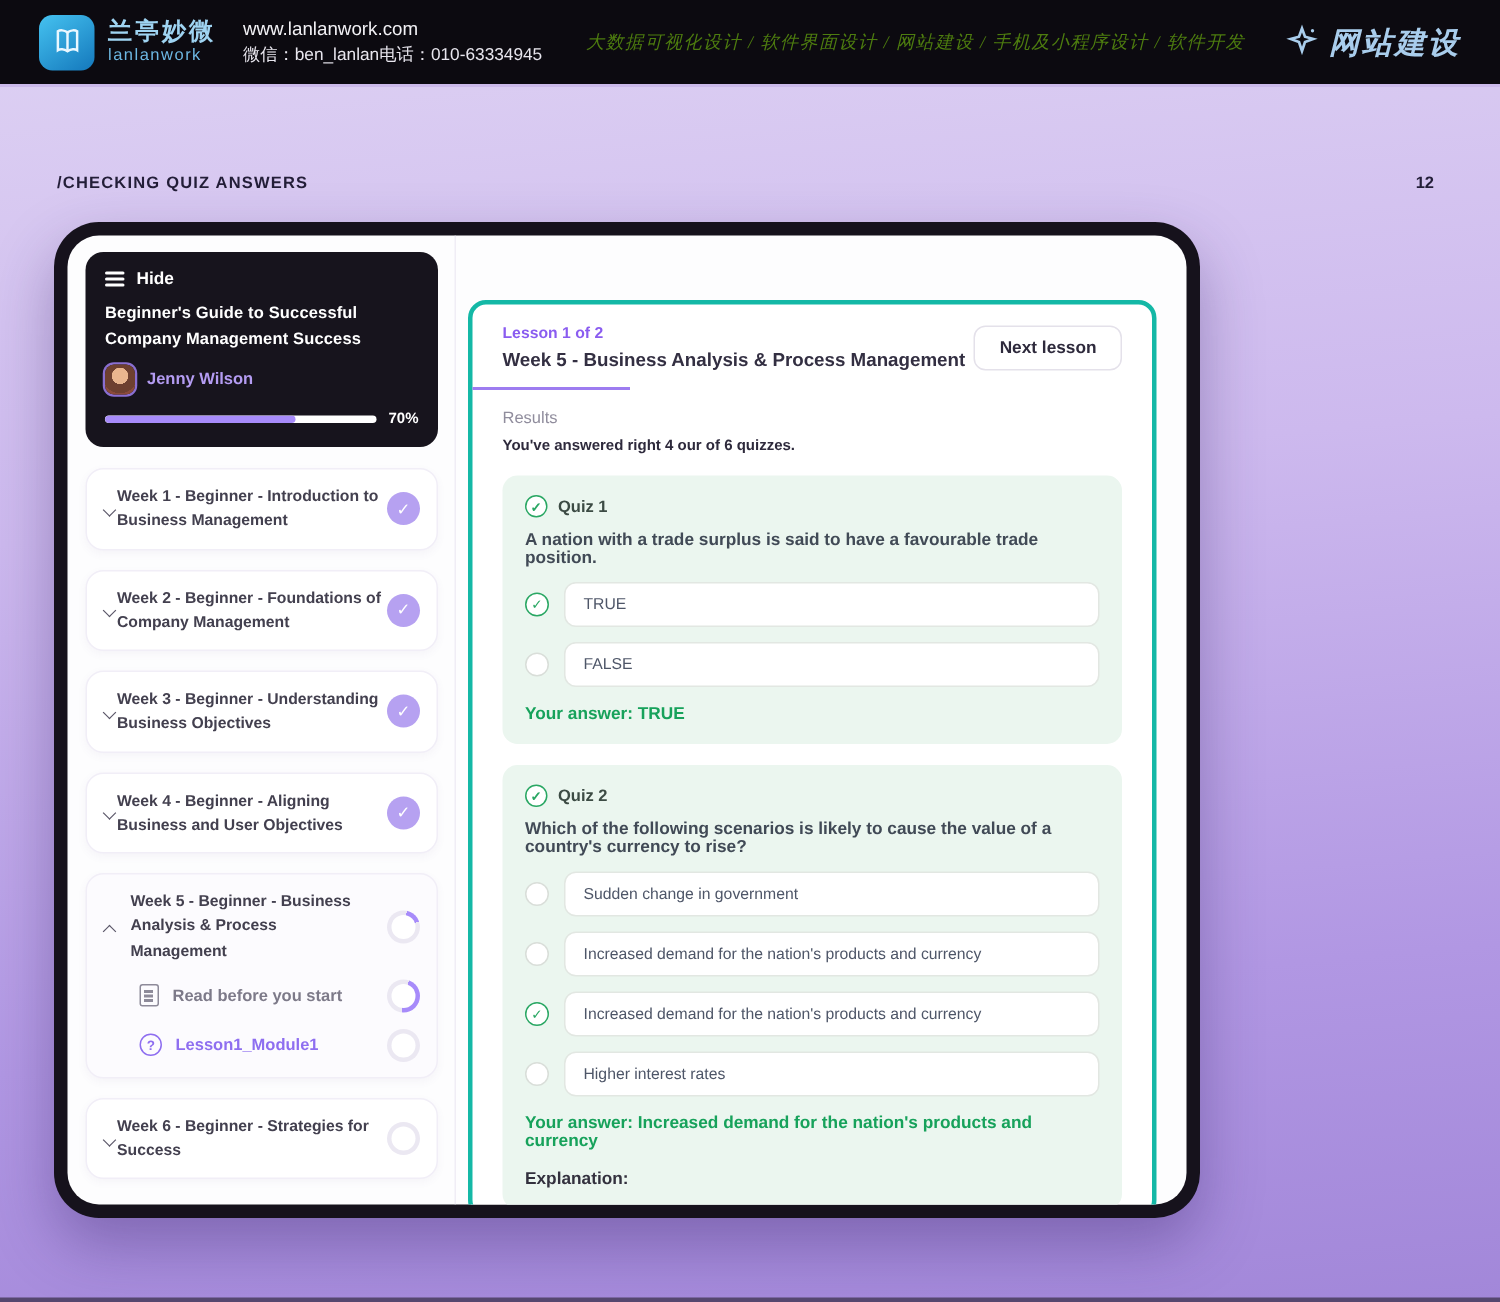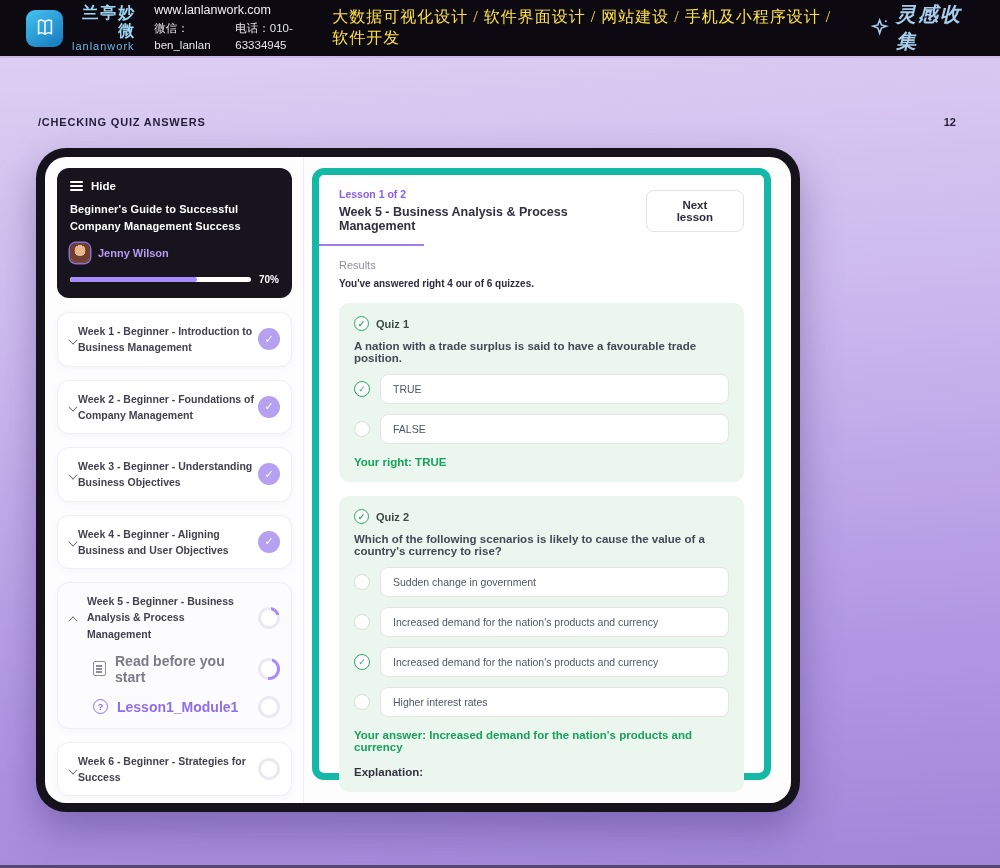--- a/index.html
+++ b/index.html
@@ -11,21 +11,21 @@
   .topbar { position:absolute; left:0; top:0; width:1000px; height:58px; background:#0c0a10;
             display:flex; align-items:center; padding:0 26px; border-bottom:2px solid #cbb9ea; z-index:5; }
   .logo { width:37px; height:37px; border-radius:9px; background:linear-gradient(145deg,#45c2f0,#1478bc);
           display:flex; align-items:center; justify-content:center; flex:0 0 auto; }
   .brand-text { margin-left:9px; line-height:1.1; }
   .brand-cn { color:#9fd4f2; font-size:16px; font-weight:bold; letter-spacing:2px;text-align:right; }
   .brand-en { color:#6db7e2; font-size:11px; letter-spacing:1px; }
   .contact { margin-left:18px; color:#f2f1f5; line-height:1.5; }
   .contact .site { font-size:12.5px; font-weight:normal; }
   .contact .row2 { font-size:11.5px; display:flex; color:#e8e6ee; }
-  .services { margin-left:auto; color:#fde047; font-size:16px; 
+  .services { margin-left:auto; color:#4d7c0f; font-size:12px; font-style:italic;
               font-family:"Liberation Serif", serif; letter-spacing:1px; }
   .collect { margin-left:26px; display:flex; align-items:center; gap:6px;
              color:#a9cdec; font-size:20px; font-weight:bold; font-style:italic;
              font-family:"Liberation Serif", serif; letter-spacing:2px; }
 
   
   .section-label { position:absolute; left:38px; top:116px; font-size:11px; font-weight:bold;
                    letter-spacing:0.8px; color:#231e38; }
   .page-number { position:absolute; right:44px; top:116px; font-size:11px; font-weight:bold; color:#231e38; }
   .bottom-strip { position:absolute; left:0; bottom:0; width:1000px; height:3px; background:#55476f; }
@@ -67,29 +67,29 @@
            display:flex; align-items:center; justify-content:center; flex:0 0 auto; }
   .ring { width:22px; height:22px; border-radius:50%; position:relative; flex:0 0 auto; }
   .ring::after { content:""; position:absolute; inset:3px; background:#fff; border-radius:50%; }
   .ring.none  { background:#ebe8f2; }
   .ring.small { background:conic-gradient(from 12deg,#a78bfa 0 58deg,#ebe8f2 58deg 360deg); }
   .ring.large { background:conic-gradient(from 20deg,#a78bfa 0 165deg,#ebe8f2 165deg 360deg); }
   .sub-row { display:flex; align-items:center; gap:9px; padding-left:24px; }
   .doc-icon { width:13px; height:15px; border:1.5px solid #8d8a99; border-radius:2px; position:relative; flex:0 0 auto; }
   .doc-icon::after { content:""; position:absolute; left:2px; top:3px; width:6px; height:1.4px; background:#8d8a99;
                      box-shadow:0 3px 0 #8d8a99, 0 6px 0 #8d8a99; }
-  .sub-label { flex:1; font-size:14px; font-weight:600; color:#7d7a89; }
+  .sub-label { flex:1; font-size:11px; font-weight:600; color:#7d7a89; }
   .q-icon { width:15px; height:15px; border:1.5px solid #8e6ef0; border-radius:50%; color:#8e6ef0;
             font-size:9px; font-weight:bold; display:flex; align-items:center; justify-content:center; flex:0 0 auto; }
   .sub-label.purple { color:#8e6ef0; font-weight:bold; }
 
   
   .main { flex:1; padding:11px 20px 0 8px; }
-  .panel { border:7px solid #14b8a6; border-radius:12px; background:#fff; height:612px;
-           display:flex; flex-direction:column; }
+  .panel { border:3px solid #14b8a6; border-radius:12px; background:#fff; height:612px;
+           display:flex; flex-direction:column;margin-top:32px; }
   .main-head { display:flex; align-items:center; justify-content:space-between; padding:13px 20px 11px; }
   .lesson-label { color:#8a5cf0; font-size:10.5px; font-weight:bold; }
   .lesson-title { margin-top:5px; color:#332f42; font-size:12.5px; font-weight:600; }
   .btn { border:1px solid #e4e1ea; background:#fff; border-radius:8px; padding:8px 16px;
          font-size:11.5px; font-weight:bold; color:#2e2a3c; cursor:pointer; font-family:inherit; }
   .tab-underline { height:2px; background:#f1eef5; position:relative; }
   .active-seg { position:absolute; left:0; top:0; width:105px; height:2px; background:#9d7cf0; }
 
   .main-body { padding:15px 20px 0; flex:1; }
   .results-label { color:#908d9d; font-size:11px; }
@@ -134,21 +134,21 @@
       <span>微信：ben_lanlan</span>
       <span>电话：010-63334945</span>
     </div>
   </div>
   <div class="services">大数据可视化设计 / 软件界面设计 / 网站建设 / 手机及小程序设计 / 软件开发</div>
   <div class="collect">
     <svg class="star-svg" width="24" height="24" viewBox="0 0 24 24" fill="none" stroke="#a9cdec" stroke-width="1.8">
       <path d="M12 3l2 5.5L19.5 10 14 12l-2 6-2-6-5.5-2L10 8.5 12 3z"></path>
       <circle cx="19" cy="4.5" r="1.1" fill="#a9cdec" stroke="none"></circle>
     </svg>
-    <span>灵感收集</span>
+    <span>网站建设</span>
   </div>
 </header>
 
 <div class="section-label">/CHECKING QUIZ ANSWERS</div>
 <div class="page-number">12</div>
 
 <div class="device-frame">
   <div class="screen">
 
     <aside class="sidebar">
@@ -247,21 +247,21 @@
             </div>
             <div class="question">A nation with a trade surplus is said to have a favourable trade position.</div>
             <div class="opt">
               <span class="ocircle checked">✓</span>
               <div class="obox">TRUE</div>
             </div>
             <div class="opt">
               <span class="ocircle"></span>
               <div class="obox">FALSE</div>
             </div>
-            <div class="answer">Your right: TRUE</div>
+            <div class="answer">Your answer: TRUE</div>
           </div>
 
           <div class="quiz-card">
             <div class="quiz-head">
               <span class="gcheck">✓</span>
               <span>Quiz 2</span>
             </div>
             <div class="question">Which of the following scenarios is likely to cause the value of a country's currency to rise?</div>
             <div class="opt">
               <span class="ocircle"></span>

